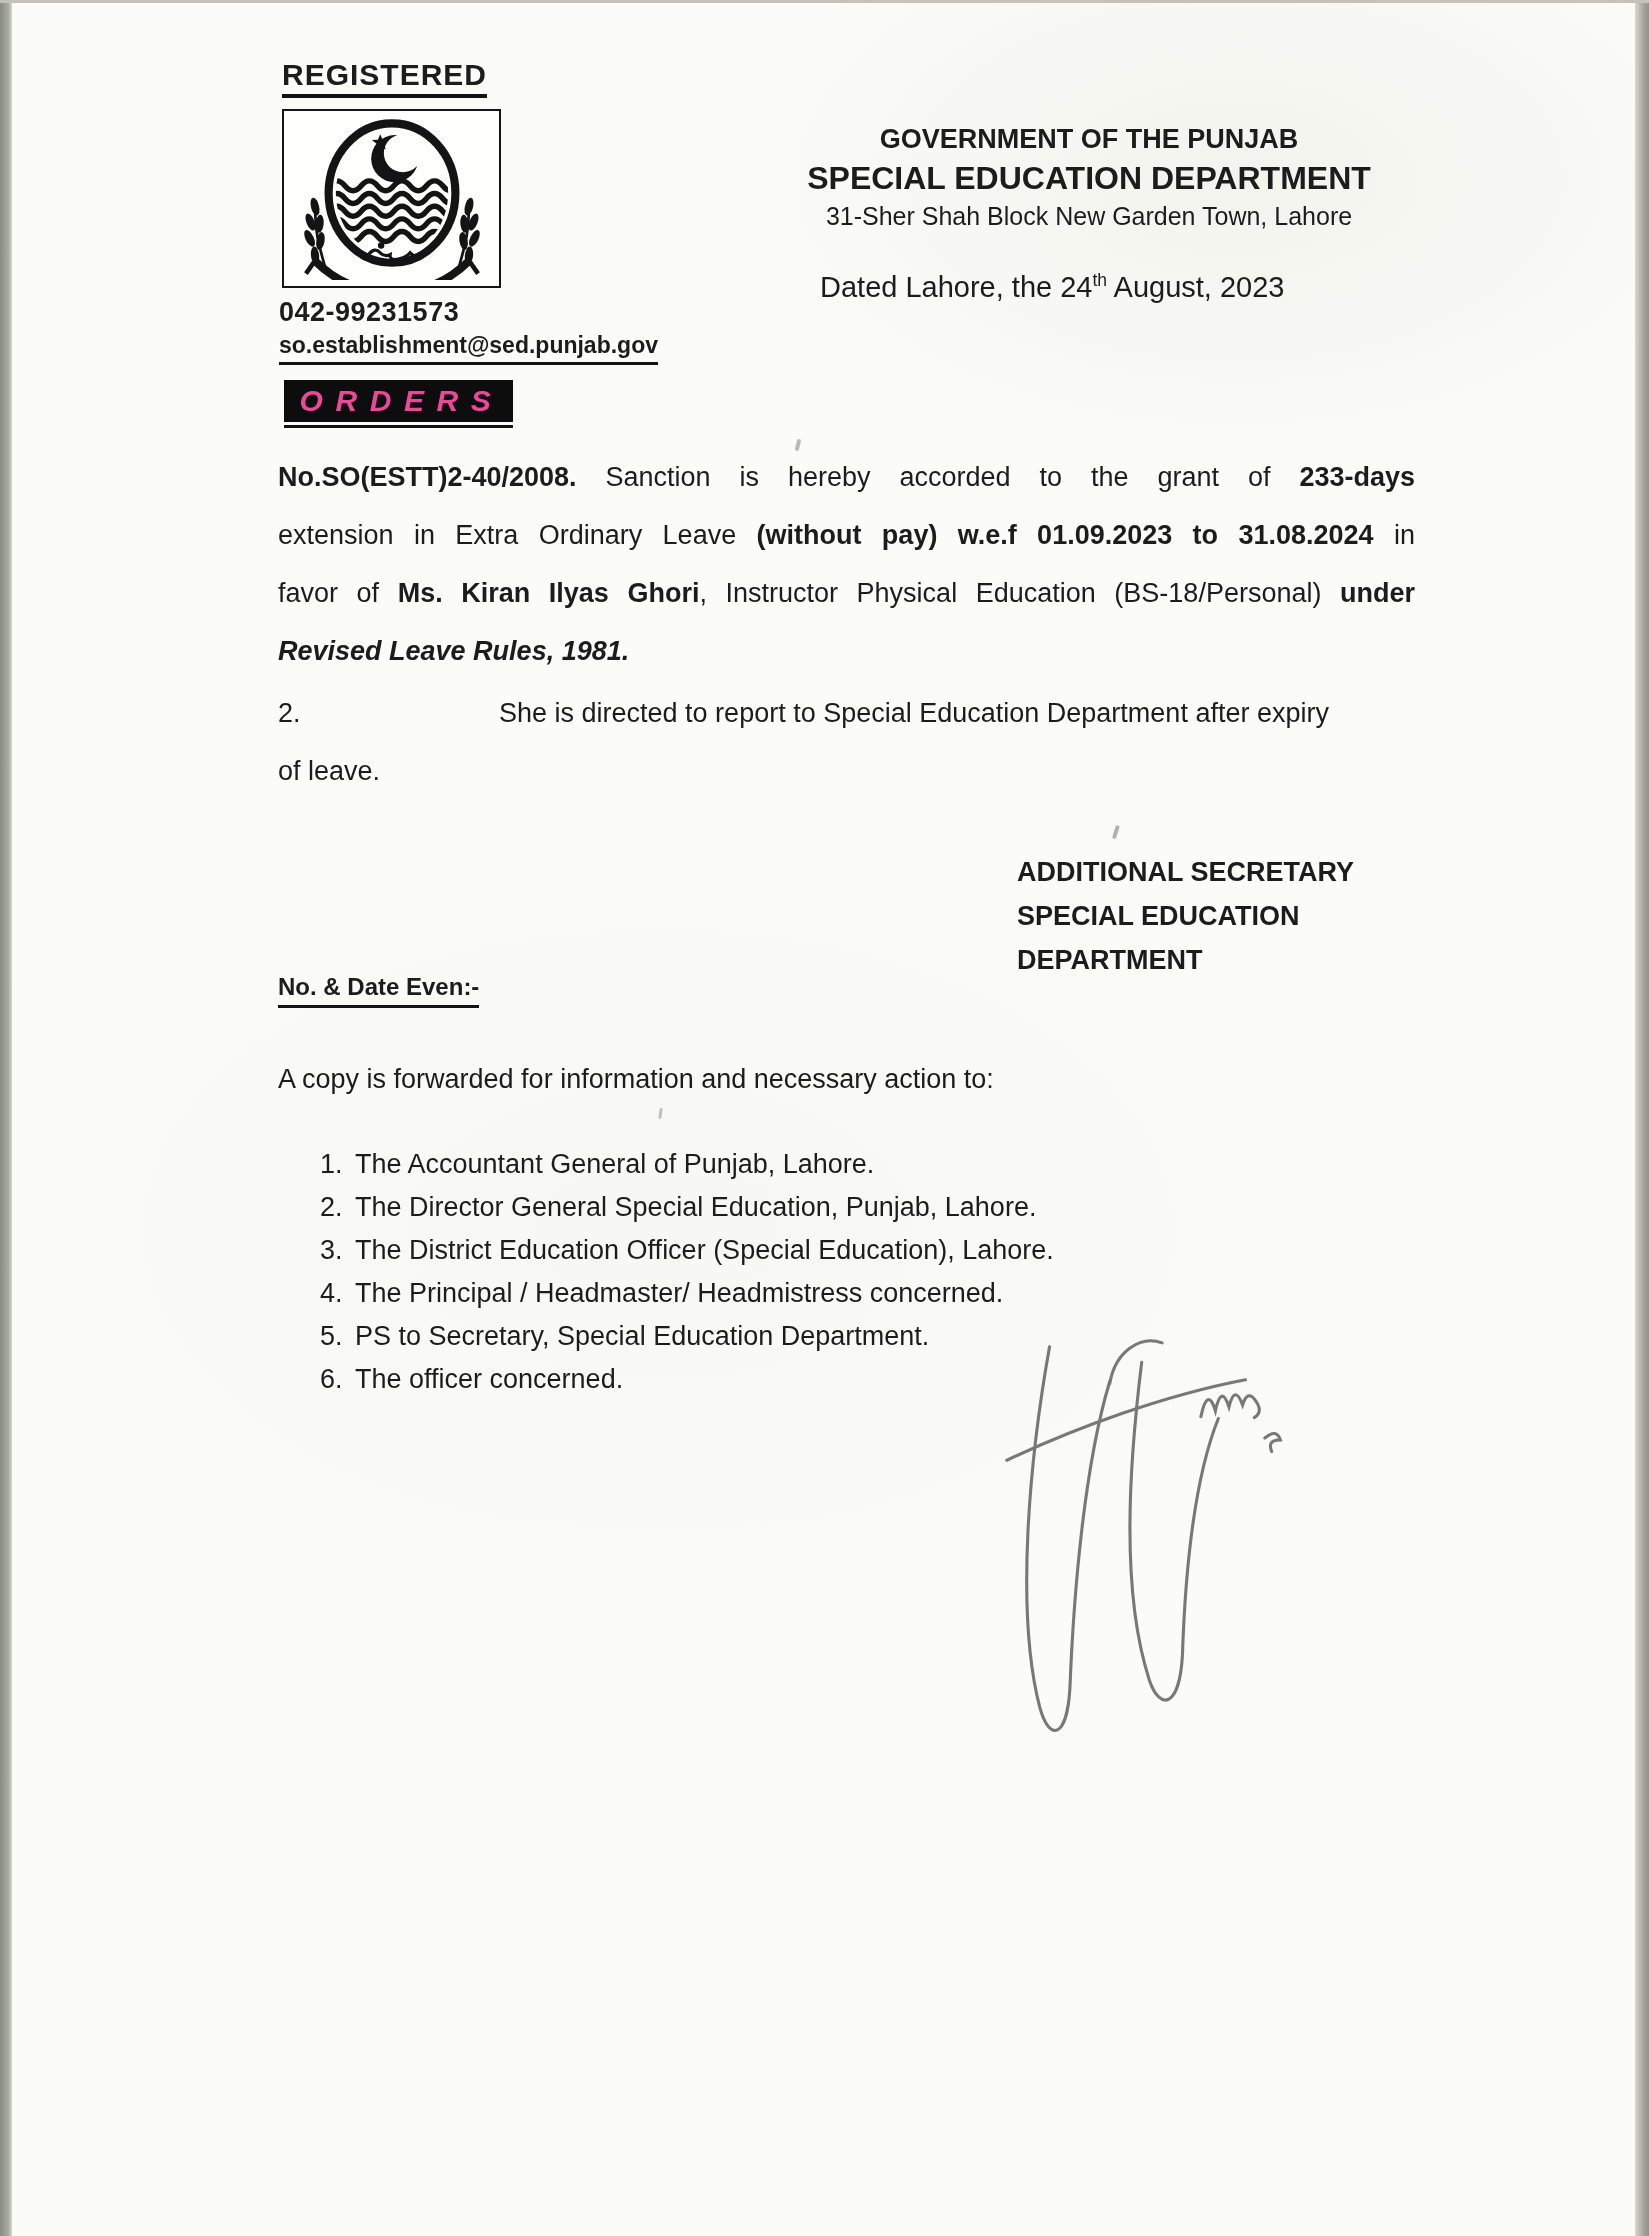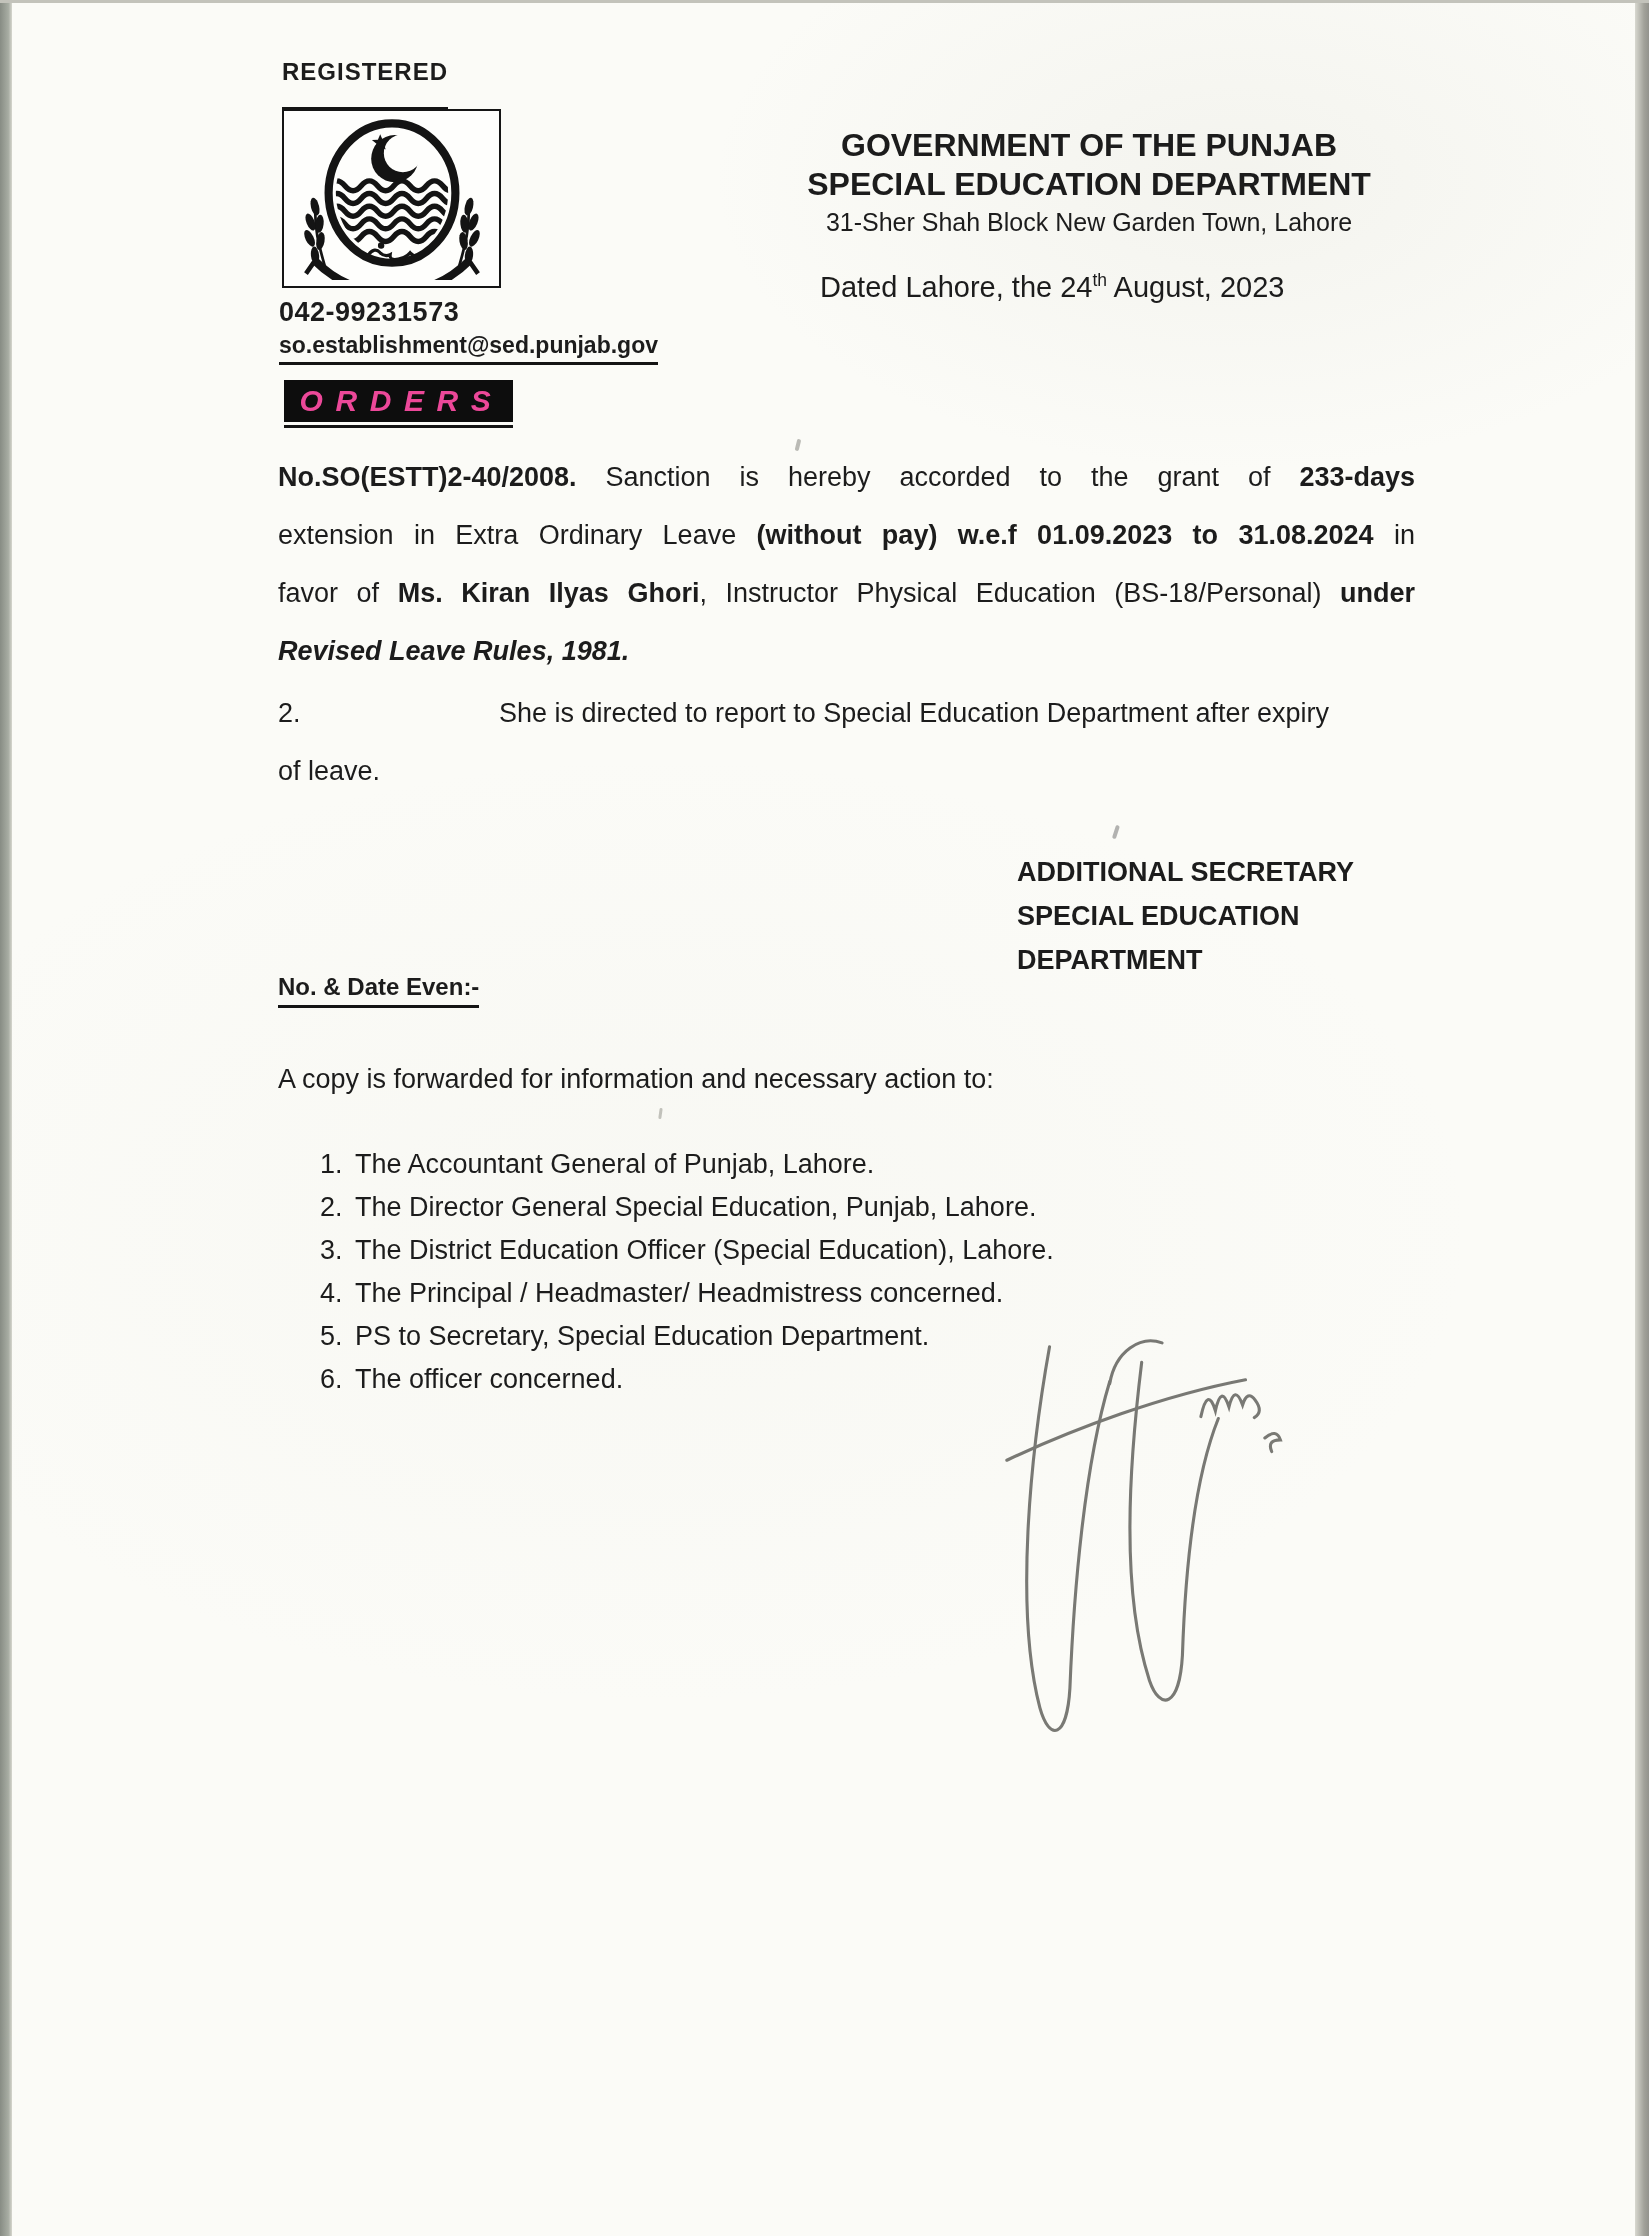--- a/index.html
+++ b/index.html
@@ -18,28 +18,28 @@
 
   
   .edge-left{left:0;top:0;width:11.6px;height:2237px;background:linear-gradient(90deg,#878c84,#a8ada3 70%,#d6d6ce);}
   .edge-right{right:0;top:0;width:15.5px;height:2237px;background:linear-gradient(90deg,#d8d8d0,#a2a29a 60%,#90908a);}
   .edge-top{left:0;top:0;width:1650px;height:2.9px;background:#c3c3bb;}
   .speck1{left:796px;top:439px;width:3.9px;height:11.6px;background:#8f8f89;border-radius:1.9px;transform:rotate(14deg);opacity:.6;}
   .speck2{left:1114px;top:825px;width:3.9px;height:13.6px;background:#777;border-radius:1.9px;transform:rotate(18deg);opacity:.55;}
   .speck3{left:659px;top:1108px;width:2.9px;height:10.7px;background:#9d9d95;border-radius:1.9px;transform:rotate(8deg);opacity:.6;}
 
   
-  .registered{left:282px;top:58px;font-size:24px;font-weight:bold;letter-spacing:1px;border-bottom:4.9px solid #141414;padding-bottom:21px;}
+  .registered{left:282px;top:58px;font-size:30px;font-weight:bold;letter-spacing:1px;border-bottom:4.9px solid #141414;padding-bottom:2px;}
   .logo-box{left:282px;top:109px;width:215px;height:175px;border:2.9px solid #151515;background:#fefefc;display:flex;align-items:center;justify-content:center;}
   .phone{left:279px;top:297px;font-size:27px;font-weight:bold;letter-spacing:0.5px;}
   .email{left:279px;top:332px;font-size:23px;font-weight:bold;border-bottom:3.9px solid #141414;padding-bottom:2.9px;}
 
   
   .govhead{left:771px;top:120px;width:636px;text-align:center;}
-  .govhead .l1{font-size:32px;font-weight:bold;line-height:39px;margin-top:6px;}
+  .govhead .l1{font-size:27px;font-weight:bold;line-height:39px;}
   .govhead .l2{font-size:32px;font-weight:bold;line-height:39px;}
   .govhead .addr{font-size:25px;line-height:33px;margin-top:1.9px;}
   .dated{left:820px;top:270px;font-size:29px;}
   .dated sup{font-size:17.5px;}
 
   
   .orders-wrap{left:284px;top:380px;border-bottom:3.9px solid #141414;padding-bottom:2.9px;}
   .orders{display:block;background:#0d0d0d;color:#ec4899;font-size:30px;font-weight:bold;font-style:italic;letter-spacing:12.6px;line-height:42px;height:42px;padding:0 9.7px 0 15.5px;}
 
   

